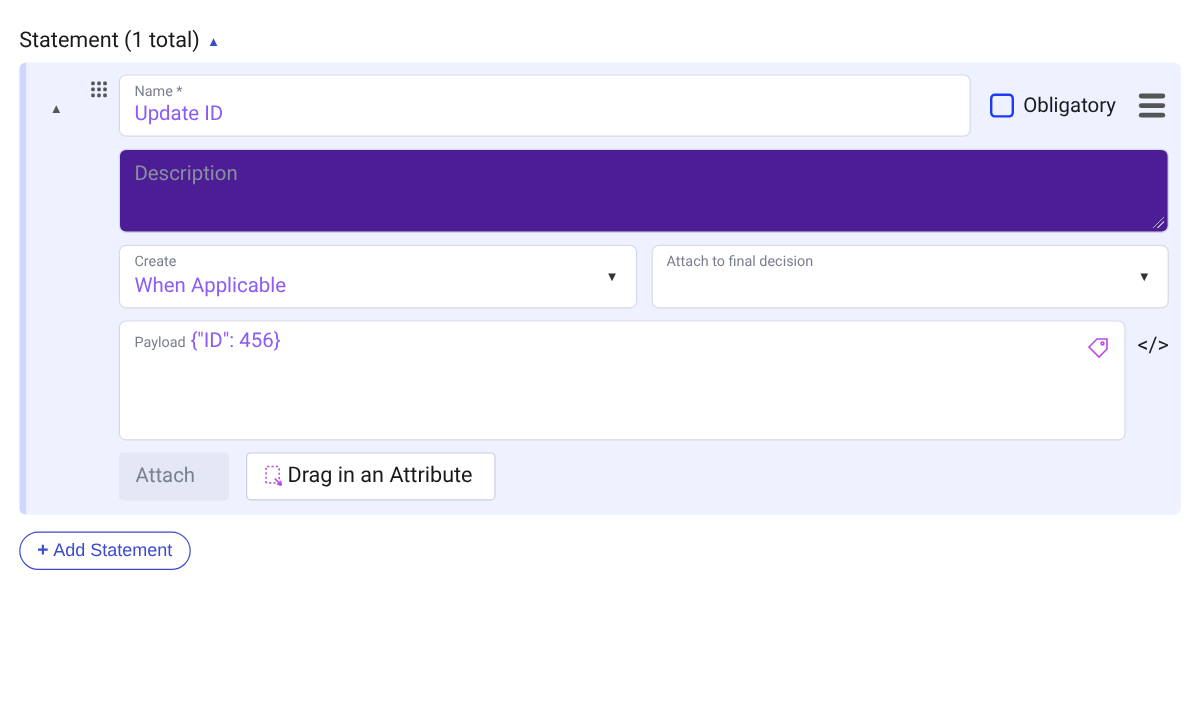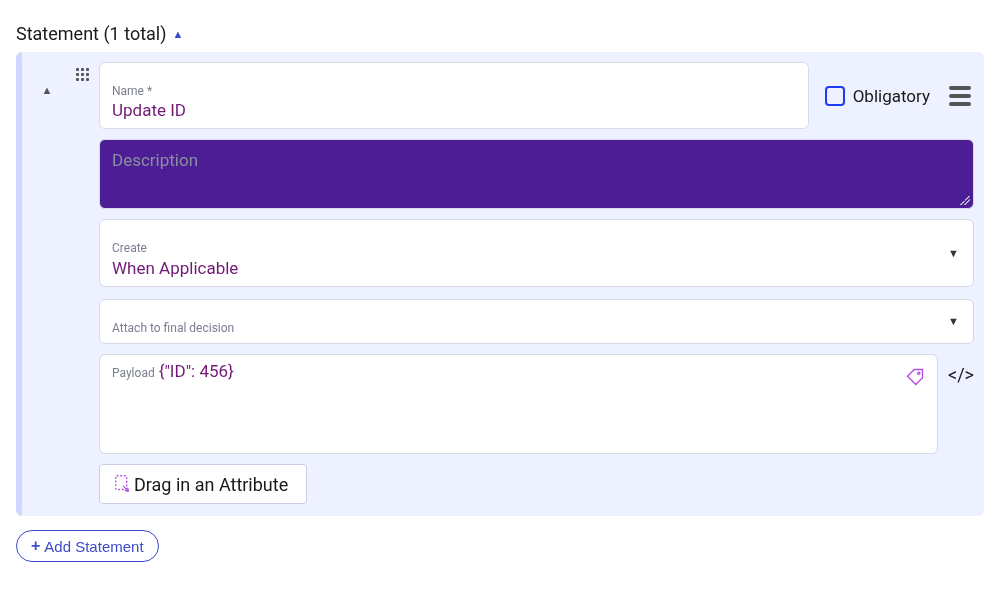--- a/index.html
+++ b/index.html
@@ -41,35 +41,35 @@
     gap: 2px;
     padding: 4px;
     cursor: grab;
     margin-left: auto;
     margin-right: 2px;
     margin-top: 2px;
   }
   .drag-dots span { width: 3px; height: 3px; background: #555; border-radius: 1px; }
   .content-col { flex: 1; display: flex; flex-direction: column; gap: 10px; }
 
-  .row { display: flex; gap: 12px; align-items: stretch; flex-direction: column; }
+  .row { display: flex; gap: 12px; align-items: stretch; }
 
   .field {
     background: #fff;
     border: 1px solid #d7dae6;
     border-radius: 6px;
-    padding: 21px 12px 8px 12px;
+    padding: 6px 12px 8px 12px;
     display: flex; flex-direction: column;
     position: relative;
   }
   .field-label {
     font-size: 12px; color: #7a7f8f; line-height: 1.2;
   }
   .field-value {
-    font-size: 17px; color: #701a75; margin-top: 2px;
+    font-size: 17px; color: #8b5cf6; margin-top: 2px;
     word-break: break-all;
   }
   .field.select { flex: 1; padding-right: 40px; }
   .select-caret {
     position: absolute; right: 14px; top: 50%; transform: translateY(-50%);
     font-size: 11px; color: #333; pointer-events: none;
   }
 
   .textarea-field {
     background: #4c1d95;
@@ -223,20 +223,23 @@
           <span class="field-value">{"ID": 456}</span>
           <svg class="tag-icon" viewBox="0 0 24 24" fill="none" stroke="#b94ae6" stroke-width="1.6">
             <path d="M3 11 L11 3 L21 3 L21 13 L13 21 Z"></path>
             <circle cx="16.5" cy="7.5" r="1.4"></circle>
           </svg>
         </div>
         <div class="code-icon">&lt;/&gt;</div>
       </div>
 
       <div class="attach-row">
+        <div class="attach-chip">
+          <span>Attach</span>
+        </div>
         <div class="drag-attr">
           <svg viewBox="0 0 24 24" fill="none" stroke="#b94ae6" stroke-width="1.4">
             <rect x="4" y="3" width="12" height="15" rx="1" stroke-dasharray="2 2"></rect>
             <path d="M12 14 L18 20" stroke-dasharray="0"></path>
             <path d="M18 20 L14 19 M18 20 L17 16" stroke-dasharray="0"></path>
           </svg>
           <span>Drag in an Attribute</span>
         </div>
       </div>
 

